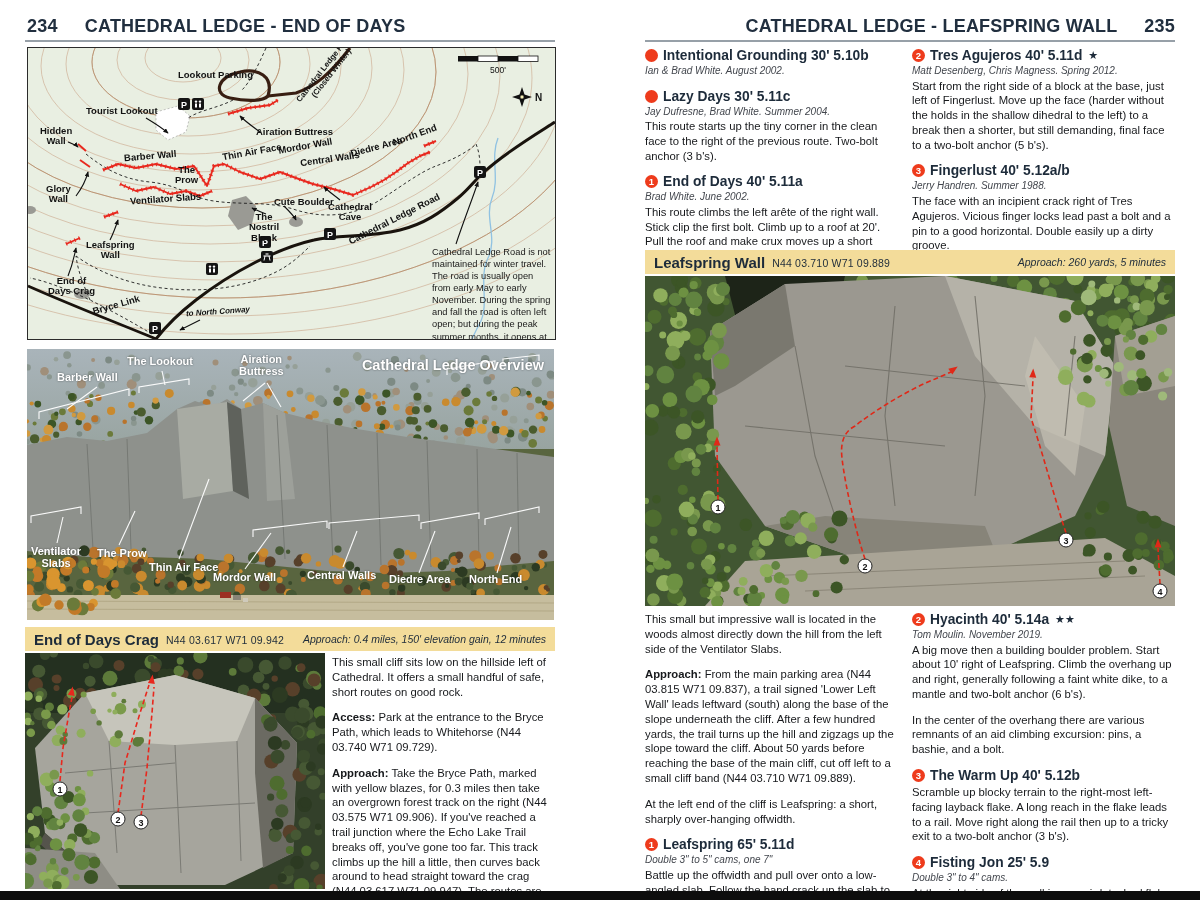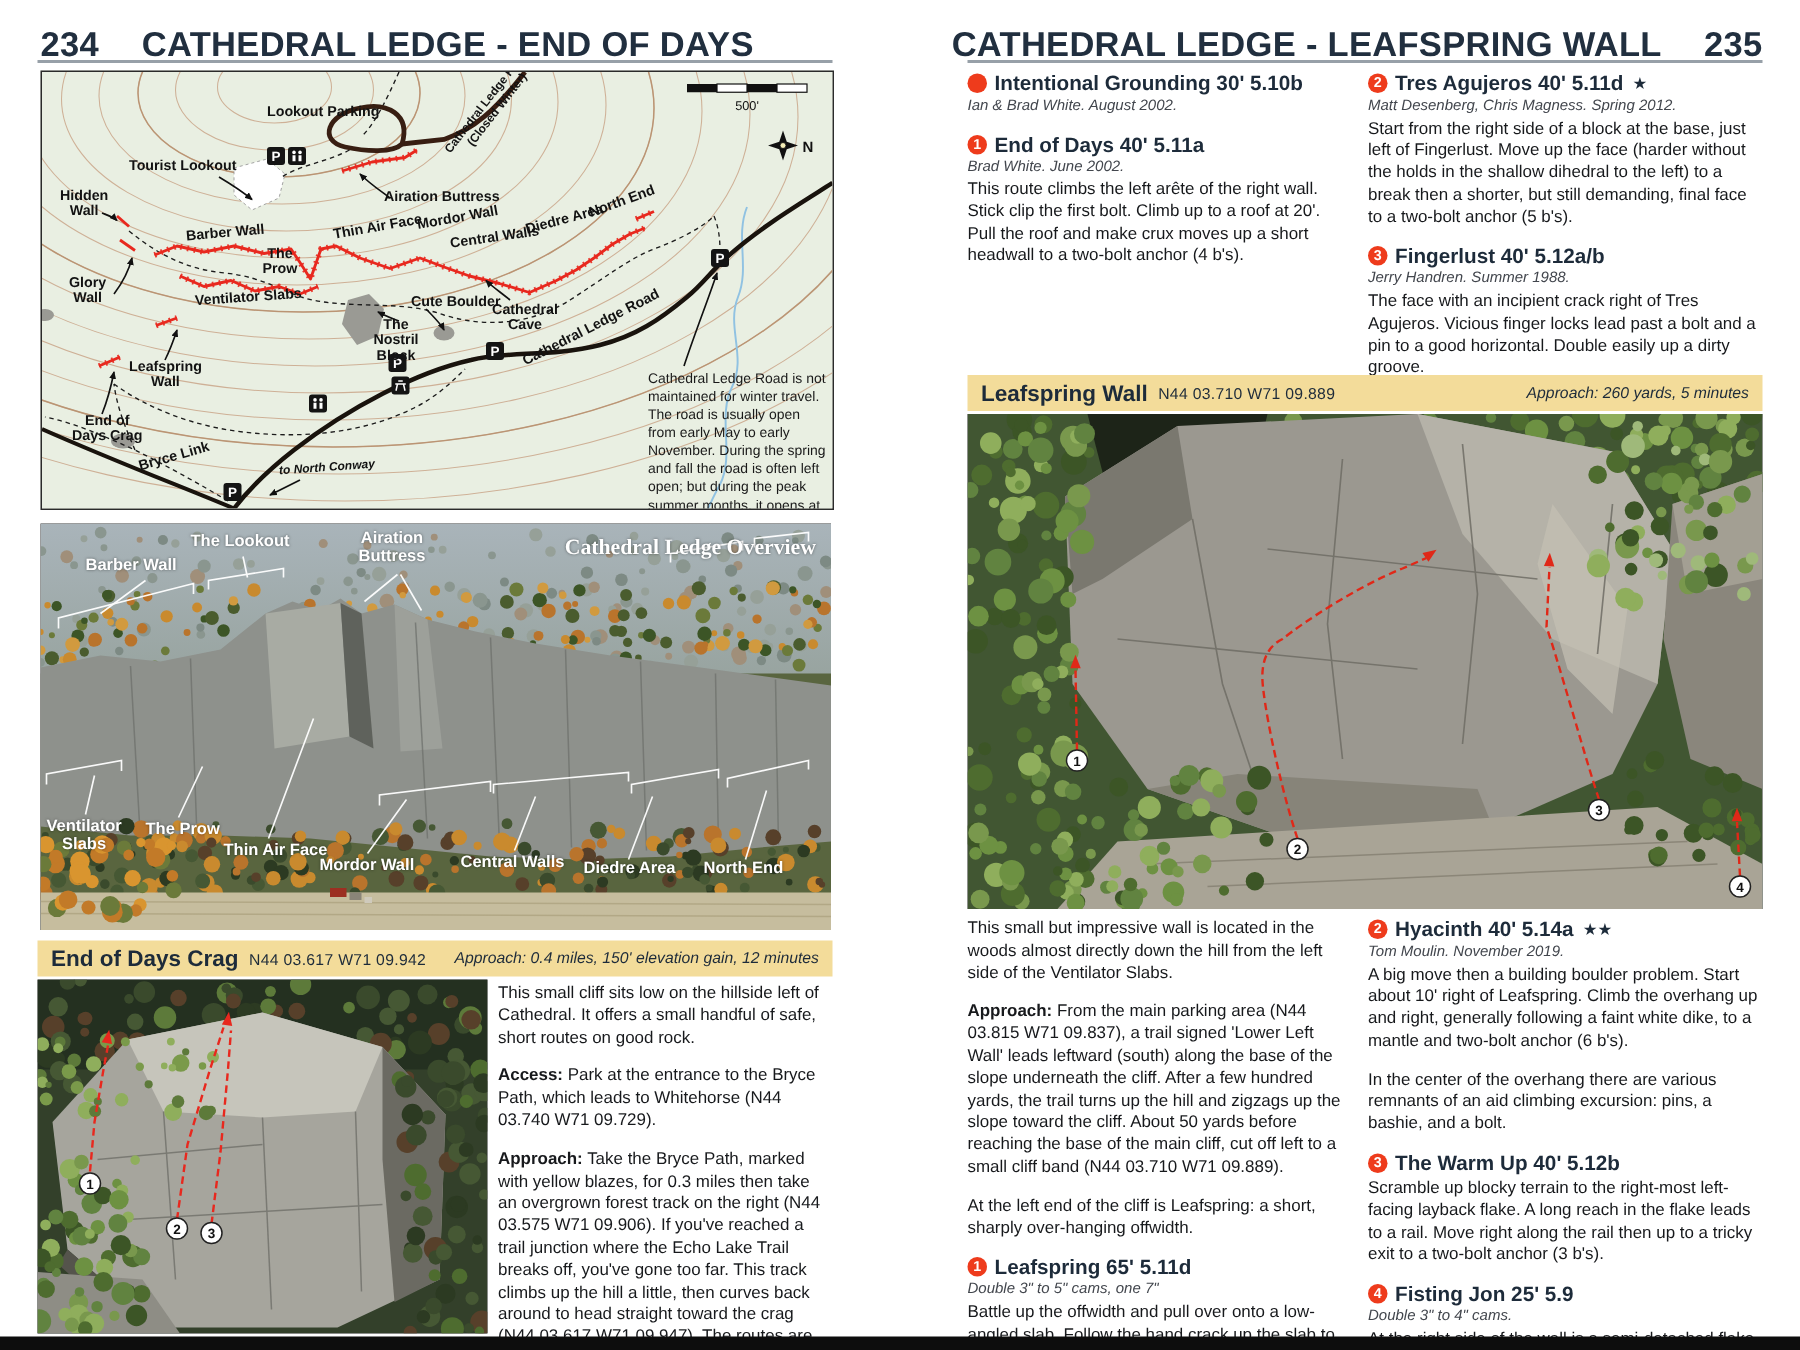--- a/index.html
+++ b/index.html
@@ -1,19 +1,19 @@
 <!DOCTYPE html>
 <html><head>
 <meta charset="utf-8">
 <style>
   html,body{margin:0;padding:0;}
   body{width:1200px;height:900px;position:relative;background:#ffffff;
        font-family:"Liberation Sans", sans-serif;overflow:hidden;}
   
-  .hdr{position:absolute;top:16px;font-weight:700;font-size:23px;color:#212f3f;letter-spacing:.2px;white-space:nowrap;}
+  .hdr{position:absolute;top:16px;font-weight:700;font-size:18px;color:#212f3f;letter-spacing:.2px;white-space:nowrap;}
   .hdr .pnum{display:inline-block;}
   .hrule{position:absolute;height:2px;background:#97a0a8;}
   
   .secbar{position:absolute;height:24px;background:#f3dc9a;display:flex;align-items:center;padding:0 9px;box-sizing:border-box;}
   .secbar .t{font-weight:700;font-size:15px;color:#1d2b3a;}
   .secbar .c{font-size:10.5px;color:#1d2b3a;margin-left:7px;margin-top:2px;letter-spacing:.2px;}
   .secbar .a{margin-left:auto;font-style:italic;font-size:10.5px;color:#1d2b3a;}
   
   .col{position:absolute;}
   .route{margin-bottom:11px;}
@@ -28,21 +28,21 @@
   .inl{font-weight:700;}
   
   .mapbox{position:absolute;border:1px solid #2b2b2b;background:#e9efe2;overflow:hidden;}
   .photo{position:absolute;overflow:hidden;background:#333;}
   .maplabel{position:absolute;font-size:9.5px;font-weight:600;color:#121212;line-height:1.1;white-space:pre-line;}
   .mapnote{position:absolute;font-size:9.3px;font-weight:500;color:#191919;line-height:1.3;}
   .ital{font-style:italic;font-weight:600;}
   .small8{font-size:8px;}
   .center{text-align:center;}
   .plabel{position:absolute;color:#fff;font-size:11px;font-weight:600;line-height:1.12;white-space:pre-line;text-shadow:0 0 2px rgba(0,0,0,.5);}
-  .ptitle{position:absolute;color:#fff;font-size:14.5px;font-weight:700;text-shadow:0 0 2px rgba(0,0,0,.5);font-family:Liberation Serif, serif;}
+  .ptitle{position:absolute;color:#fff;font-size:14.5px;font-weight:700;text-shadow:0 0 2px rgba(0,0,0,.5);}
   .marker{position:absolute;width:13px;height:13px;border-radius:50%;background:#fff;border:1px solid #222;
           color:#111;font-size:9px;font-weight:700;display:flex;align-items:center;justify-content:center;
           transform:translate(-50%,-50%);box-sizing:content-box;}
   .botbar{position:absolute;left:0;top:891px;width:1200px;height:9px;background:#0d0d0d;}
 </style>
 </head>
 <body>
 
 <div class="hdr" style="left:27px;">
   <span class="pnum">234</span>
@@ -1121,20 +1121,28 @@
 <div class="col" style="left:645px;top:48px;width:256px;">
   <div class="route">
     <div class="rhead">
         <span class="dot"></span>
       <span class="rtitle">Intentional Grounding 30' 5.10b</span>
       </div>
     <div class="credit">Ian &amp; Brad White. August 2002.</div>
   </div>
   <div class="route">
     <div class="rhead">
+        <span class="dot"></span>
+      <span class="rtitle">Lazy Days 30' 5.11c</span>
+      </div>
+    <div class="credit">Jay Dufresne, Brad White. Summer 2004.</div>
+    <div class="desc">This route starts up the tiny corner in the clean face to the right of the previous route. Two-bolt anchor (3 b's).</div>
+  </div>
+  <div class="route">
+    <div class="rhead">
         <span class="badge">1</span>
       <span class="rtitle">End of Days 40' 5.11a</span>
       </div>
     <div class="credit">Brad White. June 2002.</div>
     <div class="desc">This route climbs the left arête of the right wall. Stick clip the first bolt. Climb up to a roof at 20'. Pull the roof and make crux moves up a short headwall to a two-bolt anchor (4 b's).</div>
   </div>
 </div>
 <div class="col" style="left:912px;top:48px;width:263px;">
   <div class="route">
     <div class="rhead">

